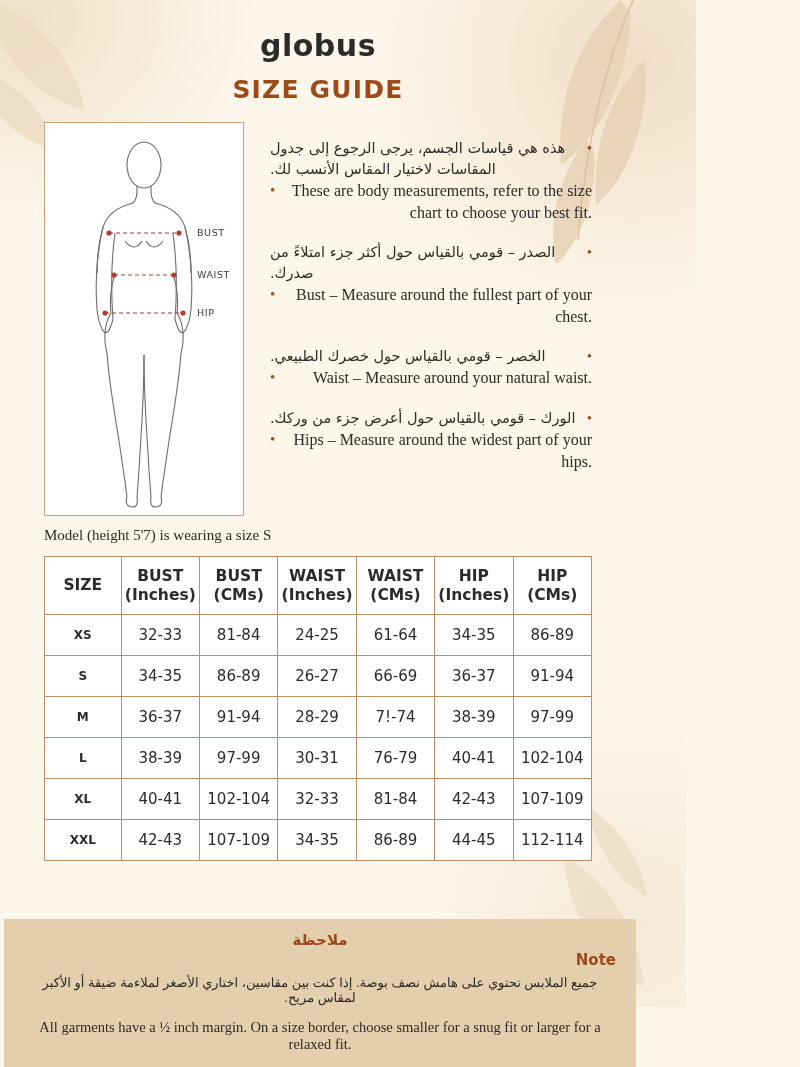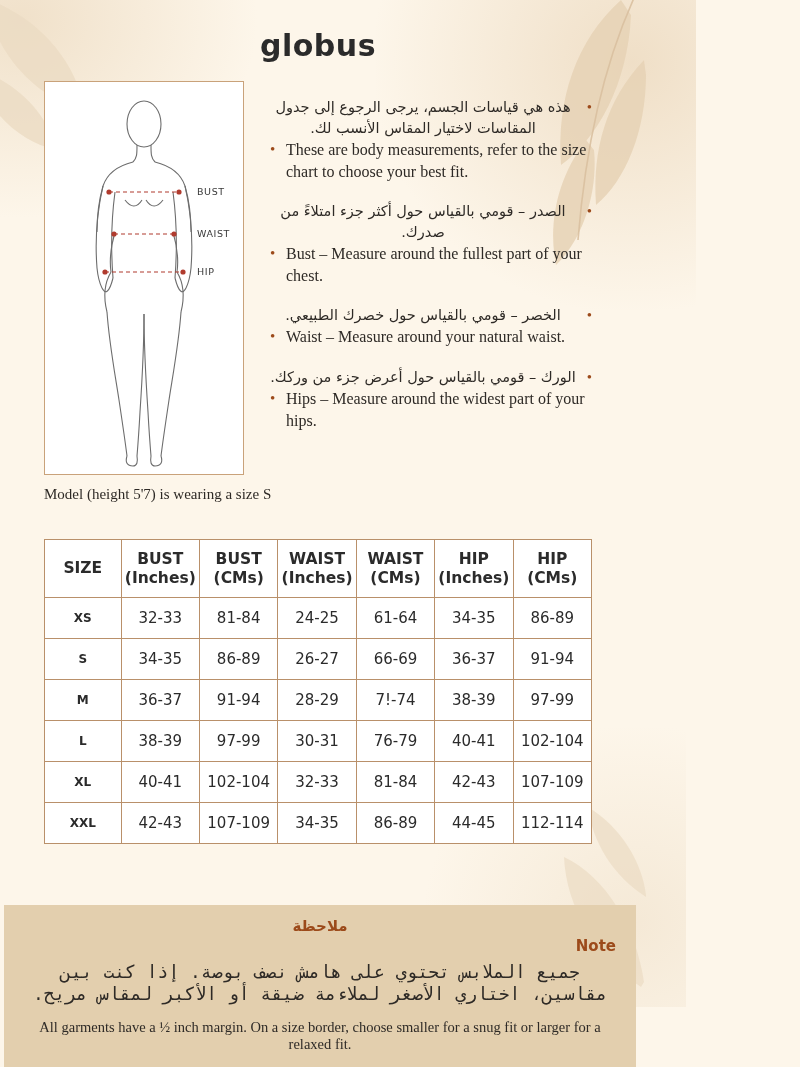--- a/index.html
+++ b/index.html
@@ -102,31 +102,32 @@
   .dot {
     color: #9c4a1a;
     font-size: 15px;
     line-height: 1.35;
     flex: 0 0 auto;
     width: 16px;
   }
   .btext { flex: 1 1 auto; }
   .ar {
     direction: rtl;
-    text-align: center;
+    text-align: left;
     font-family: "DejaVu Sans", sans-serif;
     font-size: 14.5px;
     line-height: 1.45;
   }
   .bline.ar-line { justify-content: flex-end; }
   .bline.ar-line .dot { order: 2; text-align: right; }
   .bline.ar-line .btext { order: 1; }
   .en {
     font-family: "Liberation Serif", serif;
     font-size: 16px;
+    text-align: right;
   }
 
   
   .model-note {
     padding: 10px 44px 0 44px;
     color: #2e2a26;
   }
   .model-note .ar-note {
     direction: rtl;
     text-align: right;
@@ -141,21 +142,20 @@
 
   
   .table-wrap {
     padding: 12px 44px 0 44px;
   }
   table.size-table {
     width: 100%;
     border-collapse: collapse;
     background: #ffffff;
     table-layout: fixed;
-    margin-top: 24px;
   }
   table.size-table th,
   table.size-table td {
     border: 1px solid #b9906a;
     text-align: center;
     vertical-align: middle;
   }
   table.size-table th.head-en {
     font-family: "DejaVu Sans", sans-serif;
     font-weight: bold;
@@ -207,22 +207,22 @@
   }
   .footer .f-en-title {
     font-family: "DejaVu Sans", sans-serif;
     font-weight: bold;
     font-size: 15px;
     color: #9c4a1a;
     margin-top: 2px;
     text-align: right;
   }
   .footer .f-ar {
-    font-family: Liberation Mono, monospace;
-    font-size: 18px;
+    font-family: Liberation Sans, sans-serif;
+    font-size: 13px;
     color: #2e2a26;
     direction: rtl;
     margin-top: 6px;
   }
   .footer .f-en {
     font-family: "Liberation Serif", serif;
     font-size: 14.5px;
     color: #2e2a26;
     margin-top: 14px;
   }
@@ -266,20 +266,21 @@
   <svg class="leaf-svg" style="right:-10px; bottom:70px; width:200px; height:260px;" viewBox="0 0 200 260">
     <g fill="#ecdcc4" opacity="0.7">
       <path d="M195 250 C 150 220, 120 170, 118 120 C 160 140, 190 190, 198 245 Z"></path>
       <path d="M200 160 C 168 140, 146 105, 142 70 C 175 90, 196 125, 200 158 Z"></path>
     </g>
   </svg>
 
   <div class="content">
 
     <div class="brand">globus</div>
+    <div class="guide-title">SIZE GUIDE</div>
 
     <div class="top-section">
 
       <div class="figure-box">
         <svg viewBox="0 0 198 392" width="198" height="392">
           <g fill="none" stroke="#6d6d6d" stroke-width="1.1">
 
             <ellipse cx="99" cy="42" rx="17" ry="23"></ellipse>
 
             <path d="M92 63 C 92 72, 92 76, 88 80"></path>

